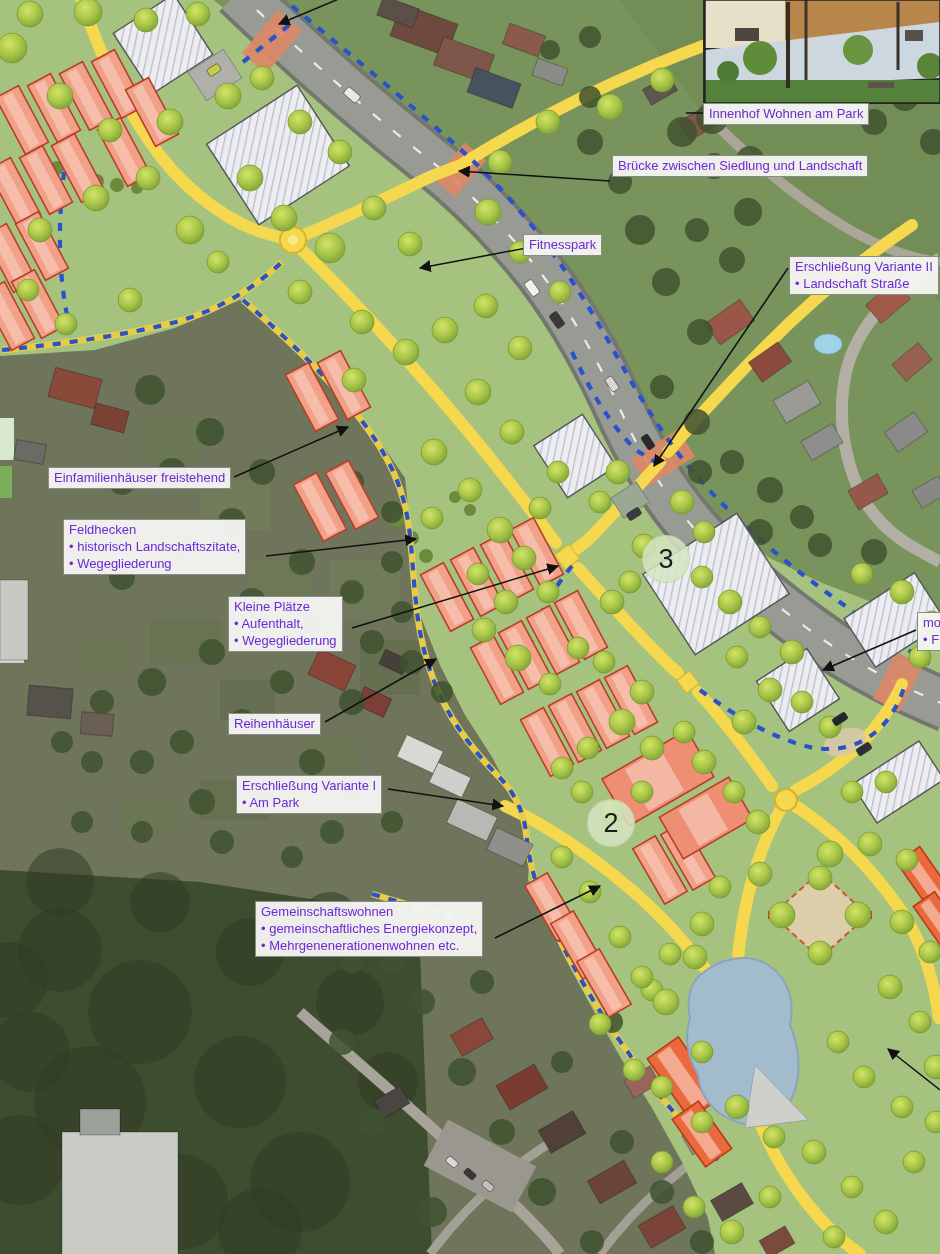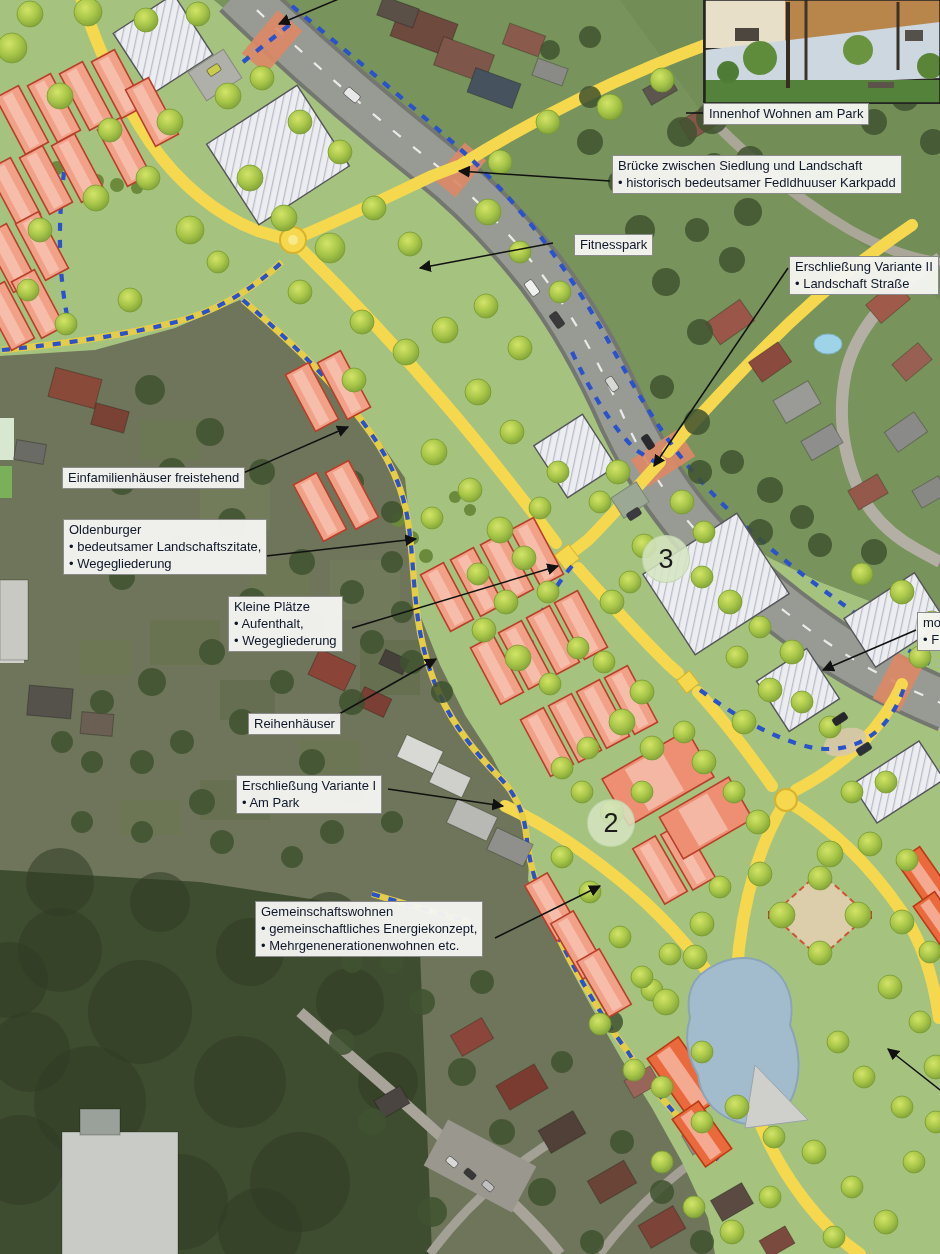--- a/index.html
+++ b/index.html
@@ -1,21 +1,21 @@
 <!DOCTYPE html>
 <html><head>
 <meta charset="utf-8">
 <style>
   html,body{margin:0;padding:0;}
   body{width:940px;height:1254px;overflow:hidden;position:relative;
        font-family:"Liberation Sans",sans-serif;background:#6d7356;}
   .map-root{position:absolute;left:0;top:0;width:940px;height:1254px;}
   svg{position:absolute;left:0;top:0;}
   .lbl{position:absolute;background:rgba(245,245,241,.96);border:1px solid #8a8a8a;
-       padding:1px 5px 2px;font:13px/1.32 "Liberation Sans",sans-serif;color:#0f172a;
+       padding:1px 5px 2px;font:13px/1.32 "Liberation Sans",sans-serif;color:#6d28d9;
        white-space:nowrap;z-index:20;}
   .marker{position:absolute;width:46px;height:46px;margin:-23px 0 0 -23px;border-radius:50%;
        background:rgba(214,229,194,.85);display:flex;align-items:center;justify-content:center;
        font:27px "Liberation Sans",sans-serif;color:#1c1c1c;z-index:15;border:1px solid rgba(180,205,160,.6);}
 </style>
 </head>
 <body>
 
 <div class="map-root">
 <svg width="940" height="1254" viewBox="0 0 940 1254">
@@ -682,43 +682,42 @@
     </div>
 <div class="marker" style="left:610px;top:822px">
       <span>2</span>
     </div>
 
 <div class="lbl" style="left:703px;top:103px">
   <div>Innenhof Wohnen am Park</div>
 </div>
 <div class="lbl" style="left:612px;top:155px">
   <div>Brücke zwischen Siedlung und Landschaft</div>
-  <div>• historisch bedeutsamer Fedldhuuser Karkpadd</div>
-</div>
-<div class="lbl" style="left:574px;top:234px">
+</div>
+<div class="lbl" style="left:523px;top:234px">
   <div>Fitnesspark</div>
 </div>
 <div class="lbl" style="left:789px;top:256px">
   <div>Erschließung Variante II</div>
   <div>• Landschaft Straße</div>
 </div>
-<div class="lbl" style="left:62px;top:467px">
+<div class="lbl" style="left:48px;top:467px">
   <div>Einfamilienhäuser freistehend</div>
 </div>
 <div class="lbl" style="left:63px;top:519px">
-  <div>Oldenburger</div>
-  <div>• bedeutsamer Landschaftszitate,</div>
+  <div>Feldhecken</div>
+  <div>• historisch Landschaftszitate,</div>
   <div>• Wegegliederung</div>
 </div>
 <div class="lbl" style="left:228px;top:596px">
   <div>Kleine Plätze</div>
   <div>• Aufenthalt,</div>
   <div>• Wegegliederung</div>
 </div>
-<div class="lbl" style="left:248px;top:713px">
+<div class="lbl" style="left:228px;top:713px">
   <div>Reihenhäuser</div>
 </div>
 <div class="lbl" style="left:255px;top:901px">
   <div>Gemeinschaftswohnen</div>
   <div>• gemeinschaftliches Energiekonzept,</div>
   <div>• Mehrgenenerationenwohnen etc.</div>
 </div>
 <div class="lbl" style="left:236px;top:775px">
   <div>Erschließung Variante I</div>
   <div>• Am Park</div>

